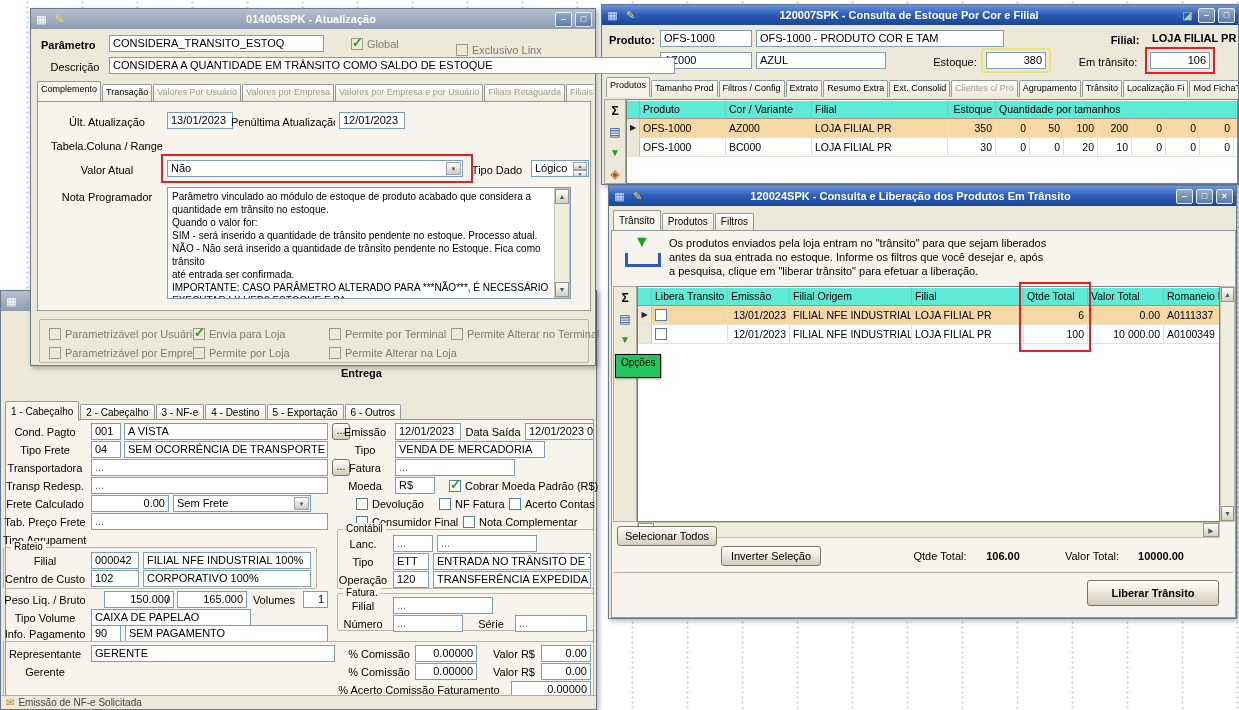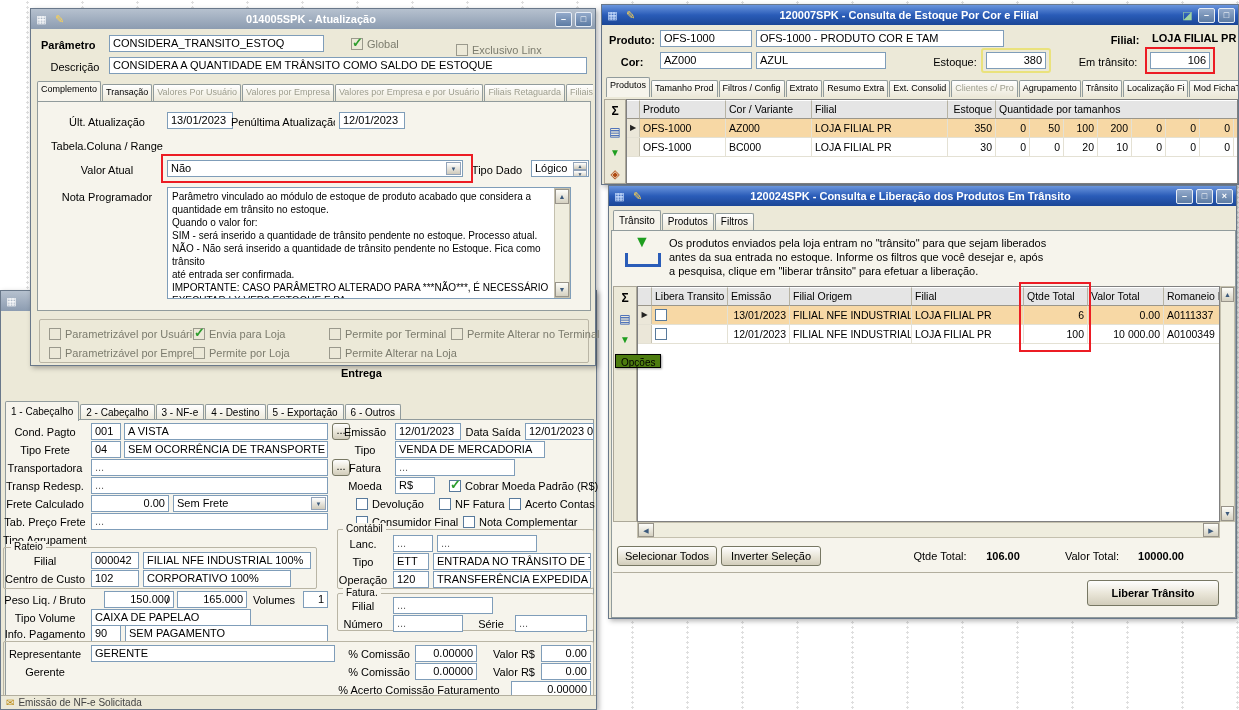--- a/index.html
+++ b/index.html
@@ -29,35 +29,35 @@
 .cbd{background:#ece9d8;border-color:#9a998c}
 .cbon:after{content:"✓";position:absolute;left:0;top:-4px;font-size:13px;font-weight:bold;color:#2f9e2f}
 .tabs{position:absolute;display:flex;align-items:flex-end;overflow:hidden}
 .tabx{height:17px;border:1px solid #919b9c;border-bottom:none;border-radius:2px 2px 0 0;background:linear-gradient(#fff,#ece8d8);padding:2px 5px 0;margin-right:1px;white-space:nowrap;overflow:hidden;font-size:10px;flex:0 0 auto}
 .act{height:20px;background:#f6f4ec;padding-top:4px;z-index:2}
 .dis{color:#9d9d8d}
 .sm{font-size:9px;padding:2px 3px 0}
 .panel{position:absolute;background:#f6f4ec;border:1px solid #919b9c}
 .btn{position:absolute;background:linear-gradient(#fefefe,#e8e4d6 55%,#d2cdbb);border:1px solid #777763;border-radius:3px;text-align:center;overflow:hidden;white-space:nowrap;font-size:11px}
 .grid{position:absolute;background:#fff;border:1px solid #808080;overflow:hidden}
-.ghr{display:flex;background:#e5e5e5}
+.ghr{display:flex;background:#5eead4}
 .gh{height:19px;line-height:17px;padding:0 3px;border-right:1px solid #b7b3a3;border-bottom:1px solid #9a968a;border-top:1px solid #fff;white-space:nowrap;overflow:hidden;flex:0 0 auto;font-size:10.5px}
 .gr{display:flex;height:19px;border-bottom:1px solid #e4e1d4}
 .gc{line-height:18px;padding:0 3px;border-right:1px solid #e4e1d4;white-space:nowrap;overflow:hidden;flex:0 0 auto;font-size:10.5px}
 .sel{background:#f7d8a5}
 .mk{flex:0 0 13px;width:13px;border-right:1px solid #c8c4b4;background:#ebe7d9;font-size:8px;line-height:18px;text-align:center;color:#222}
 .tool{position:absolute;background:#ece9d8;border:1px solid #aca899;display:flex;flex-direction:column;align-items:center;gap:5px;padding-top:3px}
 .ti{width:18px;height:16px;text-align:center;line-height:16px;font-size:12px}
 .sbv,.sbh{position:absolute;background:#efedde;border:1px solid #c4c0ae;display:flex;justify-content:space-between}
 .sbv{flex-direction:column}
 .sbb{flex:0 0 auto;width:100%;height:15px;background:linear-gradient(#fdfdf9,#d5d1c1);border:1px solid #98948a;font-size:7px;text-align:center;line-height:13px;color:#3c5a7c}
 .sbh .sbb{width:16px;height:100%;line-height:14px}
 .hlr{position:absolute;border:2px solid #ec1c24;z-index:9;pointer-events:none}
 .hly{position:absolute;border:2px solid #eae27c;border-radius:3px;z-index:9;pointer-events:none}
-.tip{position:absolute;background:#4d7c0f;border:1px solid #000;padding:1px 5px;font-size:10px;z-index:10;box-shadow:1px 1px 2px rgba(0,0,0,.35);height:14px;line-height:13px}
+.tip{position:absolute;background:#22c55e;border:1px solid #000;padding:1px 5px;font-size:10px;z-index:10;box-shadow:1px 1px 2px rgba(0,0,0,.35);height:24px;line-height:13px}
 .gb{position:absolute;border:1px solid #b9b5a5;border-radius:2px}
 .gbl{position:absolute;background:#f6f4ec;padding:0 3px;height:12px;line-height:12px;font-size:10px;white-space:nowrap}
 .nota{position:absolute;background:#fff;border:1px solid #7f9db9;font-size:10px;line-height:13px;padding:2px 20px 2px 4px;white-space:pre-wrap;overflow:hidden}
 .info{position:absolute;font-size:11px;line-height:14px;white-space:nowrap}
 .stb{position:absolute;left:0;right:0;bottom:0;height:14px;background:#ece9d8;border-top:1px solid #b2ae9e;display:flex;align-items:center;gap:4px;padding:0 5px;font-size:10px;color:#444}
 .hline{position:absolute;border-top:1px solid #b2ae9e}
 </style>
 </head>
 <body>
 
@@ -90,35 +90,35 @@
 
   <div class="lab lar" style="left:2px;top:169px;width:84px">Transportadora</div>
   <div class="fld" style="left:90px;top:168px;width:237px;color:#666">...</div>
   <div class="btn" style="left:331px;top:168px;width:18px;height:17px;line-height:13px">...</div>
 
   <div class="lab lar" style="left:2px;top:187px;width:84px">Transp Redesp.</div>
   <div class="fld" style="left:90px;top:186px;width:237px;color:#666">...</div>
 
   <div class="lab lar" style="left:2px;top:205px;width:84px">Frete Calculado</div>
   <div class="fld fr" style="left:90px;top:204px;width:78px">0.00</div>
-  <div class="fld" style="left:172px;top:204px;width:155px;padding-right:18px"><span>Sem Frete</span><span class="dd">▼</span></div>
+  <div class="fld" style="left:172px;top:204px;width:138px;padding-right:18px"><span>Sem Frete</span><span class="dd">▼</span></div>
 
   <div class="lab lar" style="left:2px;top:223px;width:84px">Tab. Preço Frete</div>
   <div class="fld" style="left:90px;top:222px;width:237px;color:#666">...</div>
 
   <div class="lab lar" style="left:2px;top:241px;width:84px">Tipo Agrupamento</div>
 
   <div class="gb" style="left:2px;top:256px;width:314px;height:42px"></div>
   <div class="gbl" style="left:10px;top:250px">Rateio</div>
   <div class="lab lar" style="left:2px;top:262px;width:84px">Filial</div>
   <div class="fld" style="left:90px;top:261px;width:48px">000042</div>
   <div class="fld" style="left:142px;top:261px;width:168px">FILIAL NFE INDUSTRIAL 100%</div>
   <div class="lab lar" style="left:2px;top:280px;width:84px">Centro de Custo</div>
   <div class="fld" style="left:90px;top:279px;width:48px">102</div>
-  <div class="fld" style="left:142px;top:279px;width:148px">CORPORATIVO 100%</div>
+  <div class="fld" style="left:142px;top:279px;width:168px">CORPORATIVO 100%</div>
 
   <div class="lab lar" style="left:2px;top:301px;width:84px">Peso Liq. / Bruto</div>
   <div class="fld fr" style="left:103px;top:300px;width:70px">150.000</div>
   <div class="lab" style="left:165px;top:301px;width:8px">/</div>
   <div class="fld fr" style="left:176px;top:300px;width:70px">165.000</div>
   <div class="lab lar" style="left:250px;top:301px;width:46px">Volumes</div>
   <div class="fld fr" style="left:302px;top:300px;width:25px">1</div>
 
   <div class="lab lar" style="left:2px;top:319px;width:84px">Tipo Volume</div>
   <div class="fld" style="left:90px;top:318px;width:160px">CAIXA DE PAPELAO</div>
@@ -365,21 +365,21 @@
 
   <div class="sbv" style="left:611px;top:100px;width:15px;height:236px">
     <span class="sbb">▲</span>
     <span class="sbb">▼</span>
   </div>
   <div class="sbh" style="left:28px;top:336px;width:583px;height:16px">
     <span class="sbb">◀</span>
     <span class="sbb">▶</span>
   </div>
 
-  <div class="btn" style="left:8px;top:360px;width:100px;height:20px;line-height:18px">Selecionar Todos</div>
+  <div class="btn" style="left:8px;top:340px;width:100px;height:20px;line-height:18px">Selecionar Todos</div>
   <div class="btn" style="left:112px;top:360px;width:100px;height:20px;line-height:18px">Inverter Seleção</div>
   <div class="lab lar" style="left:300px;top:362px;width:62px">Qtde Total:</div>
   <div class="lab lar bold" style="left:366px;top:362px;width:56px">106.00</div>
   <div class="lab lar" style="left:452px;top:362px;width:62px">Valor Total:</div>
   <div class="lab lar bold" style="left:518px;top:362px;width:68px">10000.00</div>
   <div class="hline" style="left:4px;top:386px;width:620px"></div>
   <div class="btn bold" style="left:478px;top:394px;width:132px;height:26px;line-height:24px">Liberar Trânsito</div>
 </div>
 
 <div class="win" style="left:30px;top:8px;width:566px;height:358px;z-index:6">
@@ -396,21 +396,21 @@
   <div class="ck" style="left:320px;top:28px">
       <span class="cb cbd cbon"></span>
       <span class="gry">Global</span>
     </div>
   <div class="ck" style="left:425px;top:34px">
       <span class="cb cbd"></span>
       <span class="gry">Exclusivo Linx</span>
     </div>
 
   <div class="lab lar" style="left:14px;top:50px;width:60px">Descrição</div>
-  <div class="fld" style="left:78px;top:48px;width:478px">CONSIDERA A QUANTIDADE EM TRÂNSITO COMO SALDO DE ESTOQUE</div>
+  <div class="fld" style="left:78px;top:48px;width:566px">CONSIDERA A QUANTIDADE EM TRÂNSITO COMO SALDO DE ESTOQUE</div>
 
   <div class="tabs" style="left:6px;top:72px;width:556px">
     <div class="tabx sm act">Complemento</div>
     <div class="tabx sm">Transação</div>
     <div class="tabx sm dis">Valores Por Usuário</div>
     <div class="tabx sm dis">Valores por Empresa</div>
     <div class="tabx sm dis">Valores por Empresa e por Usuário</div>
     <div class="tabx sm dis">Filiais Retaguarda</div>
     <div class="tabx sm dis">Filiais Loja</div>
   </div>

